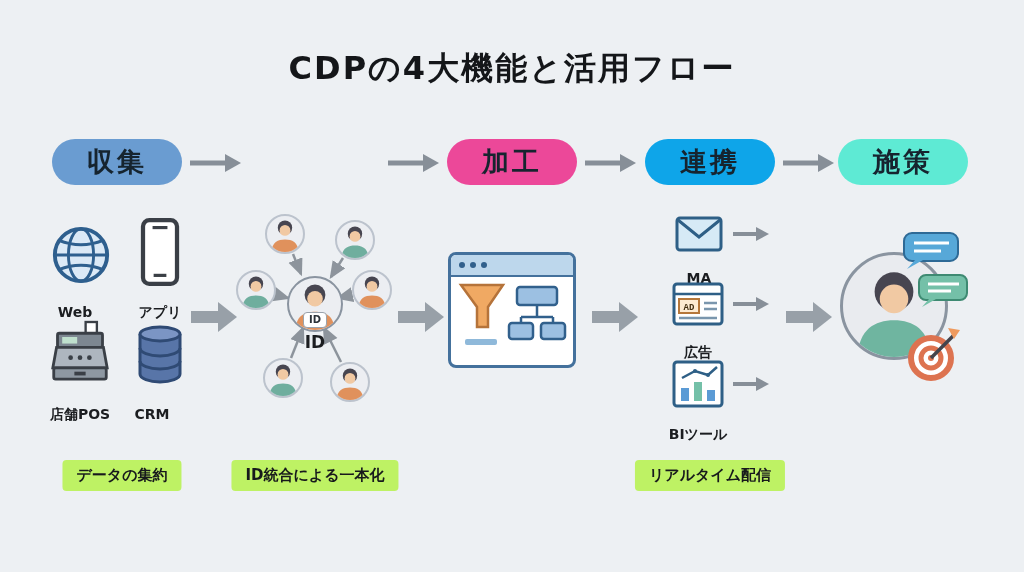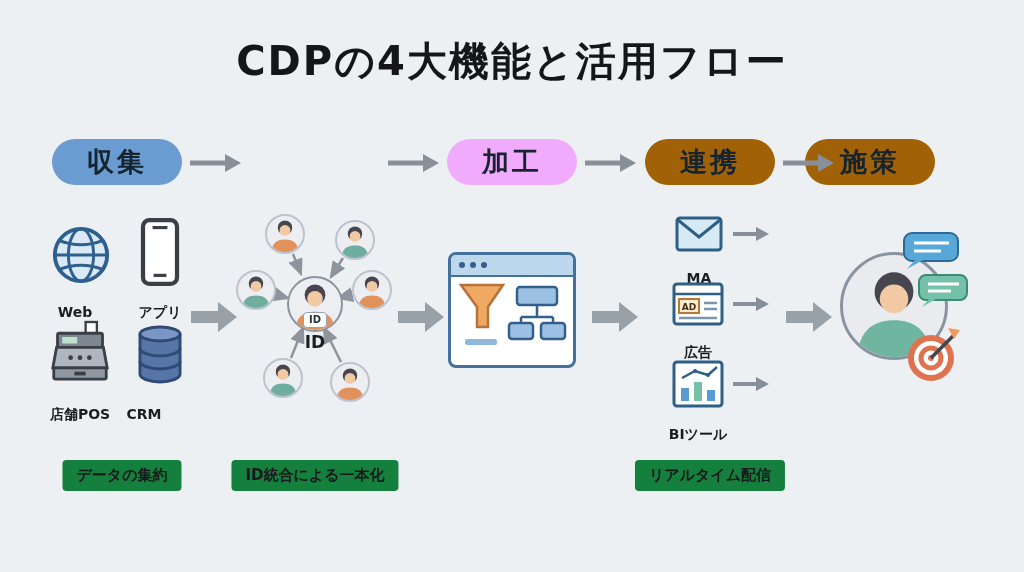--- a/index.html
+++ b/index.html
@@ -1,35 +1,35 @@
 <!DOCTYPE html>
 <html><head>
 <meta charset="utf-8">
 <style>
   html,body { margin:0; padding:0; font-family:"DejaVu Sans","Liberation Sans",sans-serif; }
   .canvas { position:relative; width:1024px; height:572px; background:#edf0f3; overflow:hidden; }
 
-  .title { position:absolute; top:34px; left:0; width:100%; text-align:center;
-           font-size:40px; font-weight:800; color:#141619; letter-spacing:2px; }
+  .title { position:absolute; top:47px; left:0; width:100%; text-align:center;
+           font-size:32px; font-weight:800; color:#141619; letter-spacing:2px; }
 
   .pill { position:absolute; top:139px; width:130px; height:46px; border-radius:26px;
           display:flex; align-items:center; justify-content:center;
           font-size:27px; font-weight:800; color:#16242f; letter-spacing:3px; }
 
   .arrow-sm { position:absolute; }
   .arrow-big { position:absolute; }
 
   .label { position:absolute; transform:translateX(-50%); font-size:14px; font-weight:700;
            color:#1b1d20; white-space:nowrap;margin-top:14px; }
 
   .caption { position:absolute; top:460px; transform:translateX(-50%);
-             background:#15803d; color:#17191c; font-size:15px; font-weight:700;
+             background:#bef264; color:#17191c; font-size:15px; font-weight:700;
              padding:6px 14px; border-radius:4px; white-space:nowrap; }
 
-  .icon { position:absolute; }
+  .icon { position:absolute;font-family:Liberation Mono, monospace; }
 
   .avatar { position:absolute; border-radius:50%; background:#eceef2;
             border:2px solid #bcc3cd; overflow:hidden; box-sizing:border-box; }
   .avatar svg { display:block; width:100%; height:100%; }
   .av-sm { width:40px; height:40px; }
   .av-lg { width:56px; height:56px; }
 
   .integration-group { position:absolute; left:235px; top:212px; width:160px; height:200px; }
   .integration-arrows { position:absolute; left:0; top:0; }
   .id-badge { position:absolute; left:80px; top:100px; transform:translateX(-50%);
@@ -52,23 +52,23 @@
   .over { z-index:3; }
 </style>
 </head>
 <body>
 
 <div class="canvas" style="background-color: rgb(237, 240, 243);">
 
   <div class="title">CDPの4大機能と活用フロー</div>
 
   <div class="pill" style="left: 52px; background-color: rgb(106, 156, 209);">収集</div>
-  <div class="pill" style="left: 447px; background-color: #f0abfc;">加工</div>
-  <div class="pill" style="left: 645px; background-color: #a16207;">連携</div>
-  <div class="pill" style="left: 805px; background-color: #a16207;">施策</div>
+  <div class="pill" style="left: 447px; background-color: #ec4899;">加工</div>
+  <div class="pill" style="left: 645px; background-color: #0ea5e9;">連携</div>
+  <div class="pill" style="left: 838px; background-color: #5eead4;">施策</div>
 
   <div class="arrow-sm" style="left:188px;top:151px">
     <svg width="54" height="24" viewBox="0 0 54 24">
         <line x1="2" y1="12" x2="38" y2="12" stroke="#878f98" stroke-width="5"></line>
         <polygon points="37,3 53,12 37,21" fill="#878f98"></polygon>
       </svg>
   </div>
   <div class="arrow-sm" style="left:386px;top:151px">
     <svg width="54" height="24" viewBox="0 0 54 24">
         <line x1="2" y1="12" x2="38" y2="12" stroke="#878f98" stroke-width="5"></line>
@@ -149,21 +149,21 @@
   <div class="label" style="left:80px;top:392px">店舗POS</div>
 
   <div class="icon" style="left:136px;top:324px">
     <svg width="48" height="60" viewBox="0 0 48 60">
       <path d="M4 10 V50 C4 54.5 13 58 24 58 S44 54.5 44 50 V10" fill="#5875a8" stroke="#2f4a74" stroke-width="3"></path>
       <ellipse cx="24" cy="10" rx="20" ry="7" fill="#7b95c4" stroke="#2f4a74" stroke-width="3"></ellipse>
       <path d="M4 24 C4 28.5 13 32 24 32 S44 28.5 44 24" fill="none" stroke="#2f4a74" stroke-width="3"></path>
       <path d="M4 37 C4 41.5 13 45 24 45 S44 41.5 44 37" fill="none" stroke="#2f4a74" stroke-width="3"></path>
     </svg>
   </div>
-  <div class="label" style="left:144px;top:392px">CRM</div>
+  <div class="label" style="left:152px;top:392px">CRM</div>
 
   <div class="integration-group">
     <svg class="integration-arrows" width="160" height="200" viewBox="0 0 160 200">
       <defs>
         <marker id="ah1" markerWidth="8" markerHeight="8" refX="6" refY="3" orient="auto">
           <path d="M0,0 L7,3 L0,6 Z" fill="#8d949c"></path>
         </marker>
       </defs>
       <line x1="58" y1="42" x2="66" y2="62" stroke="#8d949c" stroke-width="2.5" marker-end="url(#ah1)"></line>
       <line x1="108" y1="46" x2="96" y2="65" stroke="#8d949c" stroke-width="2.5" marker-end="url(#ah1)"></line>

